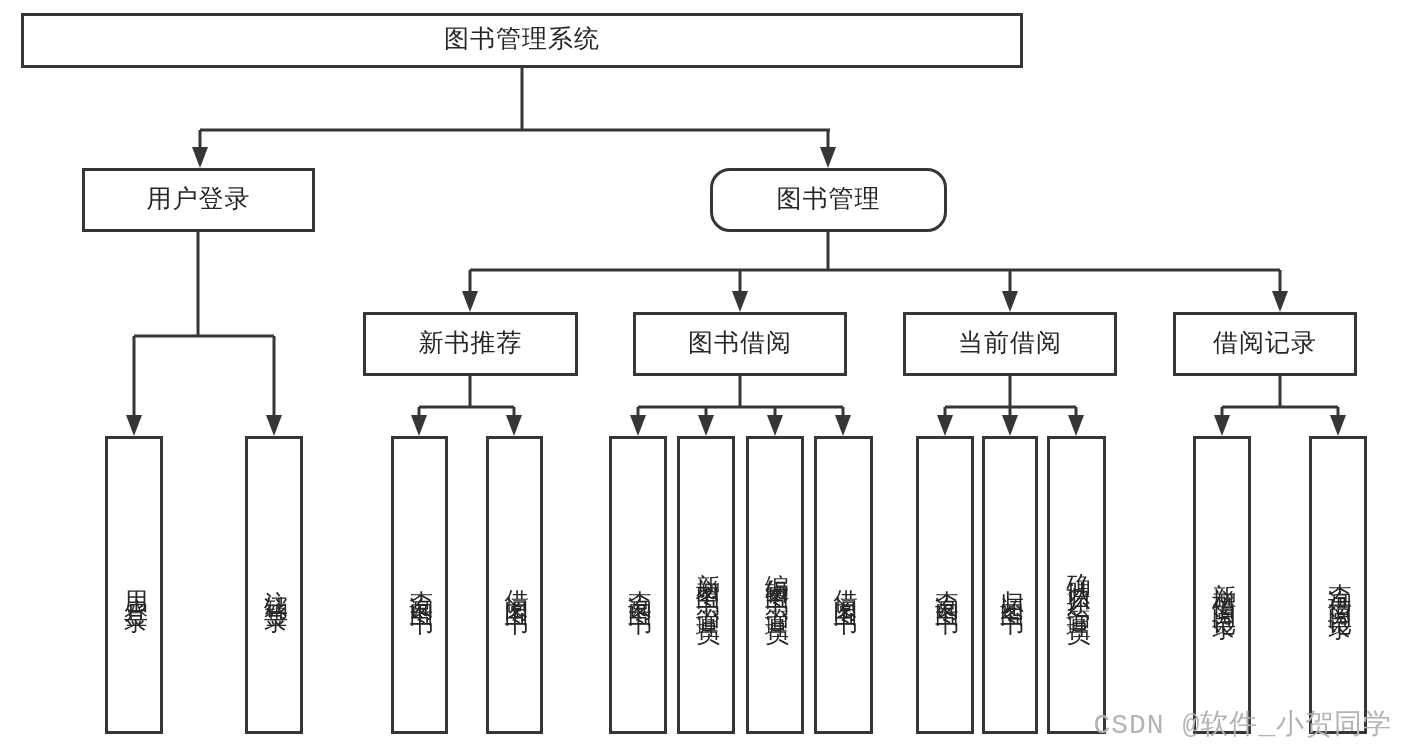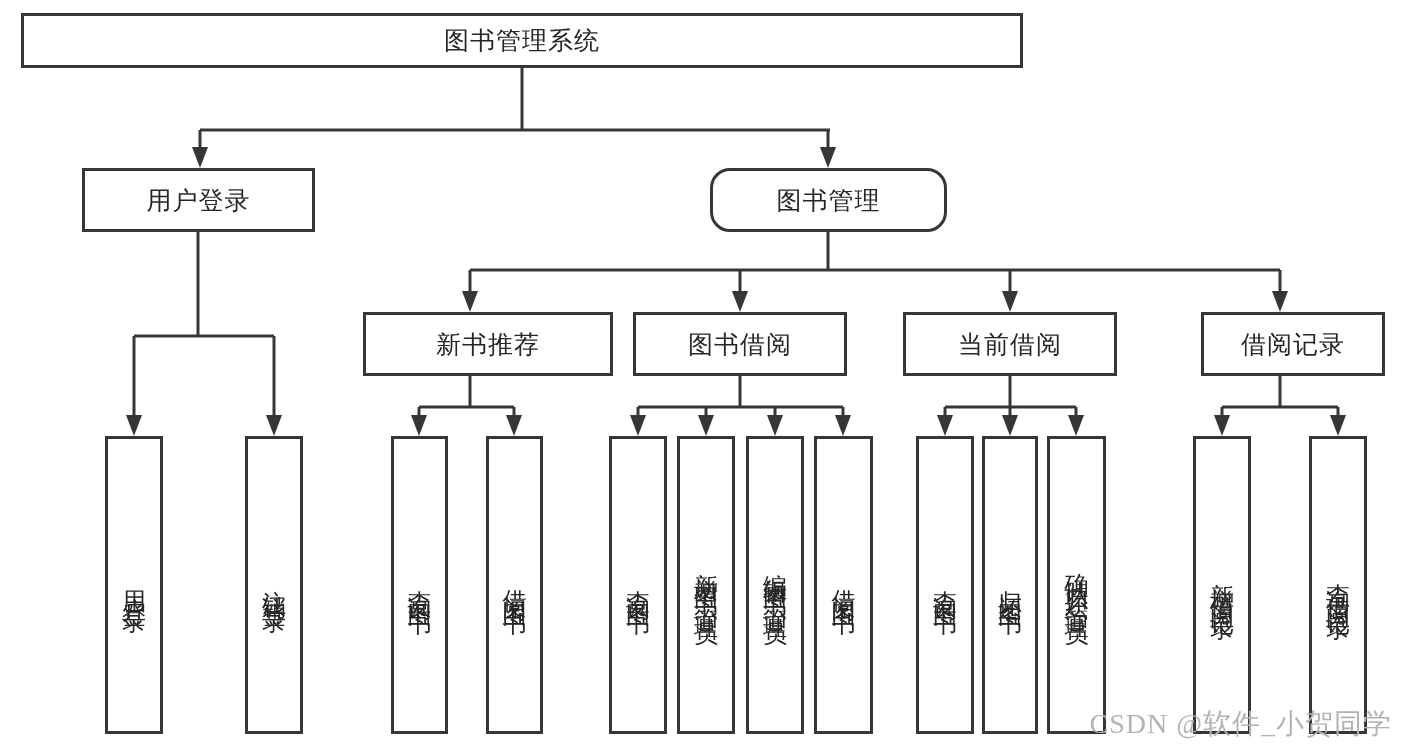--- a/index.html
+++ b/index.html
@@ -1,21 +1,21 @@
 <!DOCTYPE html>
 <html style="--line-color: #363636; --text-color: #262626; --watermark-color: #b5b2b2;"><head>
 <meta charset="utf-8">
 <style>
   html,body{margin:0;padding:0;background:#ffffff;}
   #canvas{
     position:relative;
     width:1405px;height:747px;
     background:#ffffff;
     overflow:hidden;
-    font-family:Liberation Serif, serif;
+    font-family:Liberation Mono, monospace;
   }
   #connector-layer{
     position:absolute;left:0;top:0;width:1405px;height:747px;
   }
   #node-layer{position:absolute;left:0;top:0;width:1405px;height:747px;}
   .node{
     position:absolute;
     box-sizing:border-box;
     border:3px solid var(--line-color,#363636);
     background:#ffffff;
@@ -101,24 +101,24 @@
       <polygon points="1068,415 1084,415 1076,436" fill="#363636"></polygon>
       <line x1="1222" y1="407" x2="1222" y2="422" stroke="#363636" stroke-width="3"></line>
       <polygon points="1214,415 1230,415 1222,436" fill="#363636"></polygon>
       <line x1="1338" y1="407" x2="1338" y2="422" stroke="#363636" stroke-width="3"></line>
       <polygon points="1330,415 1346,415 1338,436" fill="#363636"></polygon>
     </svg>
   <div id="node-layer">
       <div class="node h" style="left: 21px; top: 13px; width: 1002px; height: 55px;">图书管理系统</div>
       <div class="node h" style="left: 82px; top: 168px; width: 233px; height: 64px;">用户登录</div>
       <div class="node h" style="left: 710px; top: 168px; width: 237px; height: 64px; border-radius: 20px;">图书管理</div>
-      <div class="node h" style="left: 363px; top: 312px; width: 250px; height: 64px;">新书推荐</div>
+      <div class="node h" style="left: 363px; top: 312px; width: 215px; height: 64px;">新书推荐</div>
       <div class="node h" style="left: 903px; top: 312px; width: 214px; height: 64px;">当前借阅</div>
       <div class="node h" style="left: 633px; top: 312px; width: 214px; height: 64px;">图书借阅</div>
-      <div class="node h" style="left: 1173px; top: 312px; width: 184px; height: 64px; margin-left: 28px;">借阅记录</div>
+      <div class="node h" style="left: 1173px; top: 312px; width: 184px; height: 64px;">借阅记录</div>
       <div class="node v" style="left: 105px; top: 436px; width: 58px; height: 298px;">用户登录</div>
       <div class="node v" style="left: 245px; top: 436px; width: 58px; height: 298px;">注销登录</div>
       <div class="node v" style="left: 391px; top: 436px; width: 57px; height: 298px;">查询图书</div>
       <div class="node v" style="left: 486px; top: 436px; width: 57px; height: 298px;">借阅图书</div>
       <div class="node v" style="left: 609px; top: 436px; width: 58px; height: 298px;">查询图书</div>
       <div class="node v" style="left: 677px; top: 436px; width: 58px; height: 298px;">新增图书（管理员）</div>
       <div class="node v" style="left: 746px; top: 436px; width: 58px; height: 298px;">编辑图书（管理员）</div>
       <div class="node v" style="left: 814px; top: 436px; width: 59px; height: 298px;">借阅图书</div>
       <div class="node v" style="left: 916px; top: 436px; width: 58px; height: 298px;">查询图书</div>
       <div class="node v" style="left: 982px; top: 436px; width: 56px; height: 298px;">归还图书</div>

